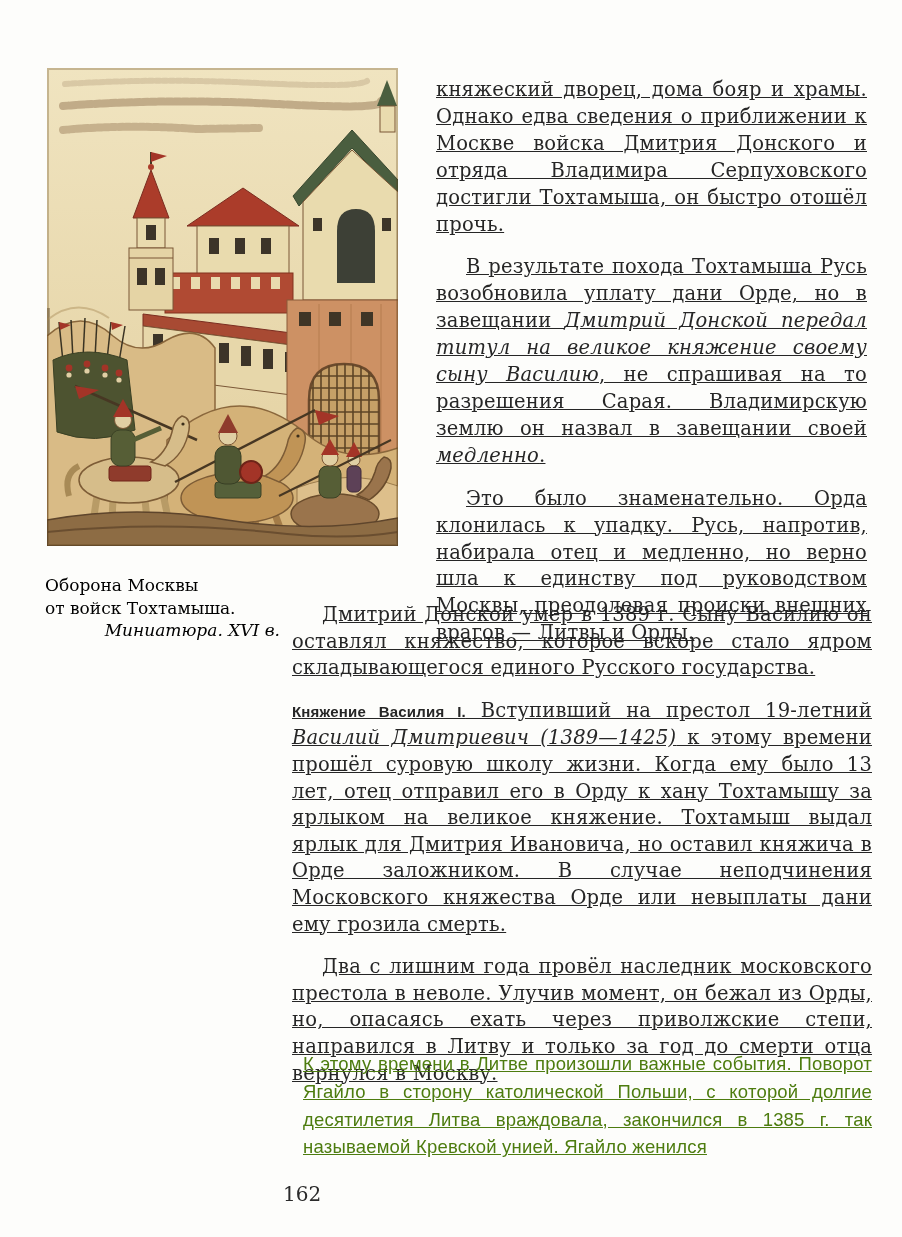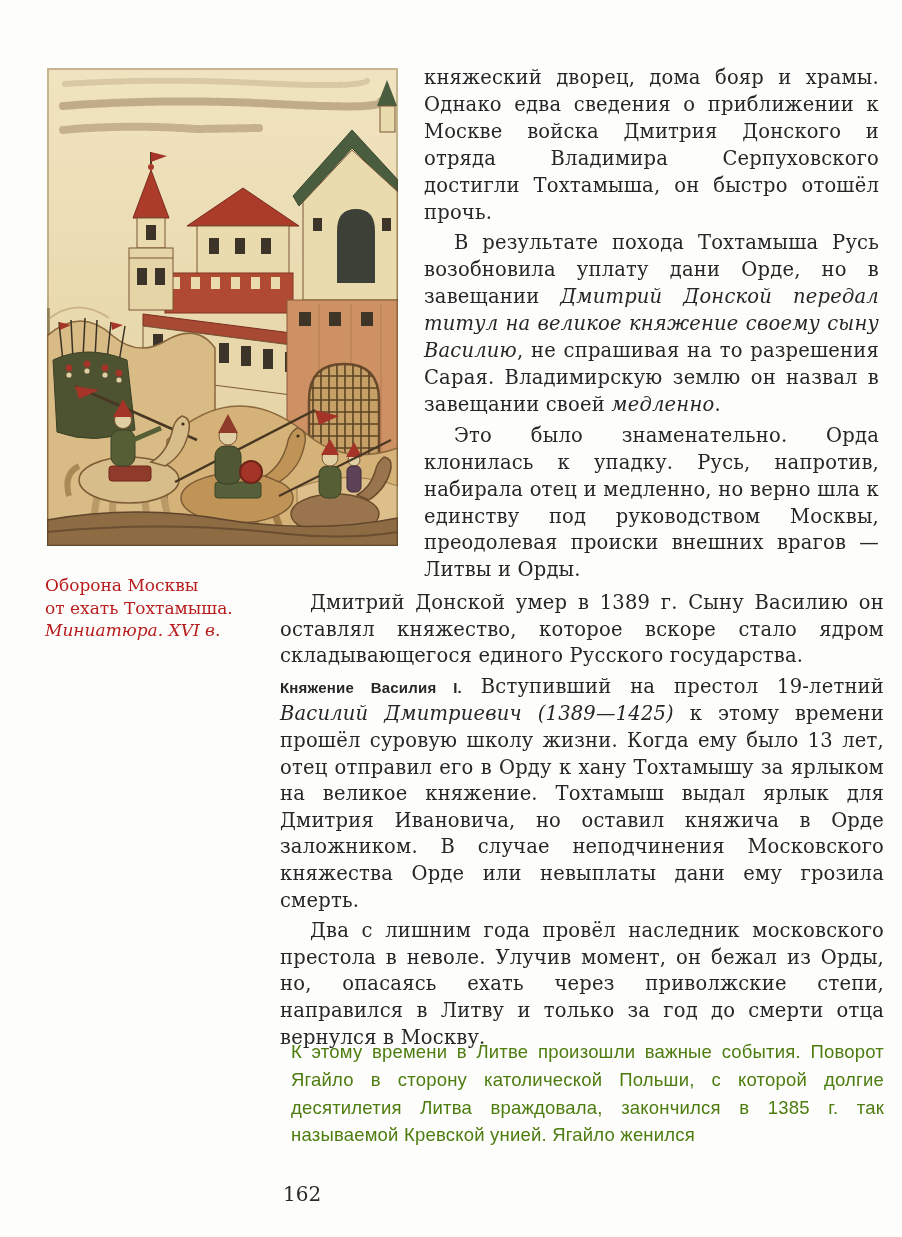--- a/index.html
+++ b/index.html
@@ -16,43 +16,43 @@
   
   .illustration {
     position: absolute; left: 47px; top: 68px;
     width: 351px; height: 478px; margin: 0;
   }
   .illustration svg { display: block; width: 100%; height: 100%; }
 
   
   .caption {
     position: absolute; left: 45px; top: 574px; width: 235px;
-    font-size: 17px; line-height: 22.5px; color: #b91c1c;
+    font-size: 17px; line-height: 22.5px; color: #000000;
     text-align: left;
   }
-  .caption .cap-italic { font-style: italic; }
+  .caption .cap-italic { font-style: italic; text-align: right; }
 
   
   .col-right {
     position: absolute; left: 420px; top: 61px; width: 463px;
     font-size: 19.5px; line-height: 26.9px; letter-spacing: 0.2px;
     text-align: justify;
   }
   .main-block {
     position: absolute; left: 276px; top: 586px; width: 612px;
     font-size: 19.5px; line-height: 26.6px; letter-spacing: 0.2px;
     text-align: justify;
   }
   .reading-block {
     position: absolute; left: 287px; top: 1034px; width: 601px;
     font-family: "Liberation Sans", sans-serif;
     font-size: 18.5px; line-height: 27.8px; letter-spacing: 0.2px;
     color: #4d7c0f; text-align: justify;
   }
-  p { margin: 4px; }
+  p { margin: 16px; text-decoration: underline; }
   p.indent { text-indent: 30px; }
   .run-i { font-style: italic; }
   .run-b {
     font-family: "Liberation Sans", sans-serif;
     font-weight: 700; font-size: 15px;
   }
 
   .page-number {
     position: absolute; left: 283px; top: 1182px;
     font-size: 20px; color: #2b2b2b;
@@ -281,21 +281,21 @@
         <path d="M0 452 Q90 436 180 452 Q270 466 351 450 L351 478 L0 478 Z" fill="var(--c-ground-brown, #8d6c44)" stroke="#5e452c" stroke-width="1.5"></path>
         <path d="M0 464 Q120 452 240 466 Q300 472 351 464" stroke="#6a4e30" fill="none" stroke-width="2"></path>
       </g>
 
       <rect x="1" y="1" width="349" height="476" fill="none" stroke="rgba(90,60,20,0.28)" stroke-width="2"></rect>
     </svg>
   </figure>
 
   <div class="caption">
     <div>Оборона Москвы</div>
-    <div>от ехать Тохтамыша.</div>
+    <div>от войск Тохтамыша.</div>
     <div class="cap-italic">Миниатюра. XVI в.</div>
   </div>
 
   <div class="col-right">
     <p><span>княжеский дворец, дома бояр и храмы. Однако едва сведения о приближении к Москве войска Дмитрия Донского и отряда Владимира Серпуховского достигли Тохтамыша, он быстро отошёл прочь.</span></p>
     <p class="indent"><span>В результате похода Тохтамыша Русь возобновила уплату дани Орде, но в завещании </span><span class="run-i">Дмитрий Донской передал титул на великое княжение своему сыну Василию</span><span>, не спрашивая на то разрешения Сарая. Владимирскую землю он назвал в завещании своей </span><span class="run-i">медленно</span><span>.</span></p>
     <p class="indent"><span>Это было знаменательно. Орда клонилась к упадку. Русь, напротив, набирала отец и медленно, но верно шла к единству под руководством Москвы, преодолевая происки внешних врагов — Литвы и Орды.</span></p>
   </div>
 
   <div class="main-block">

